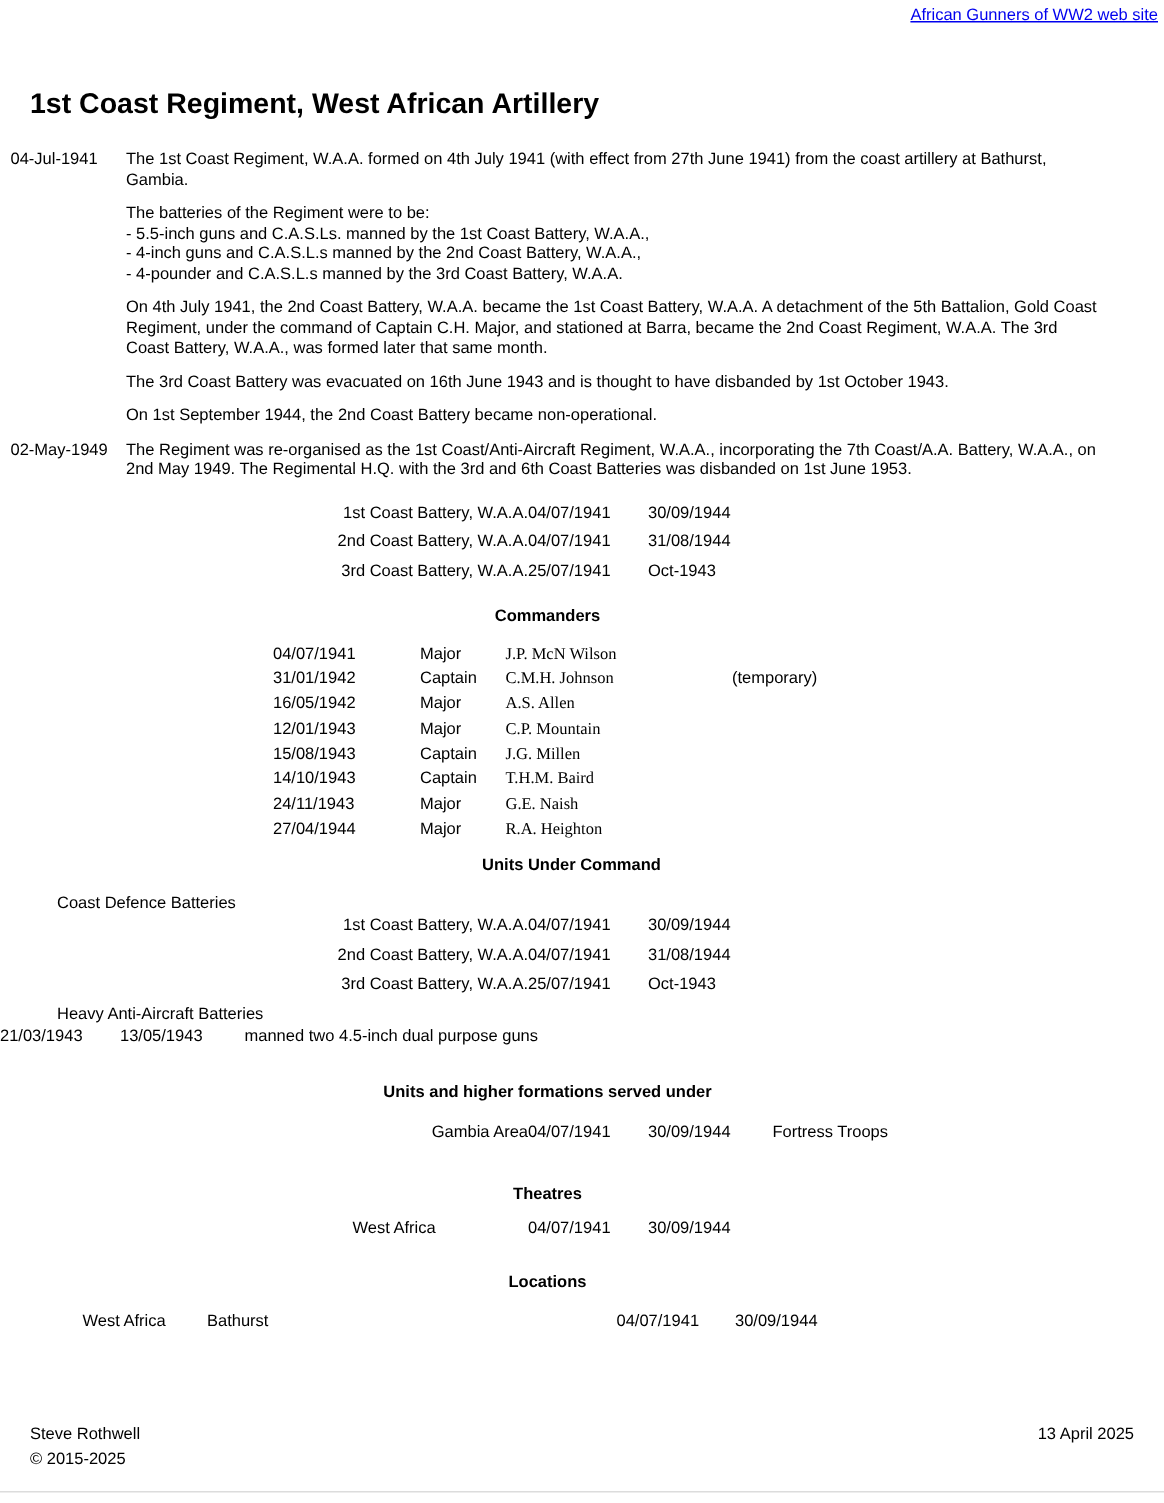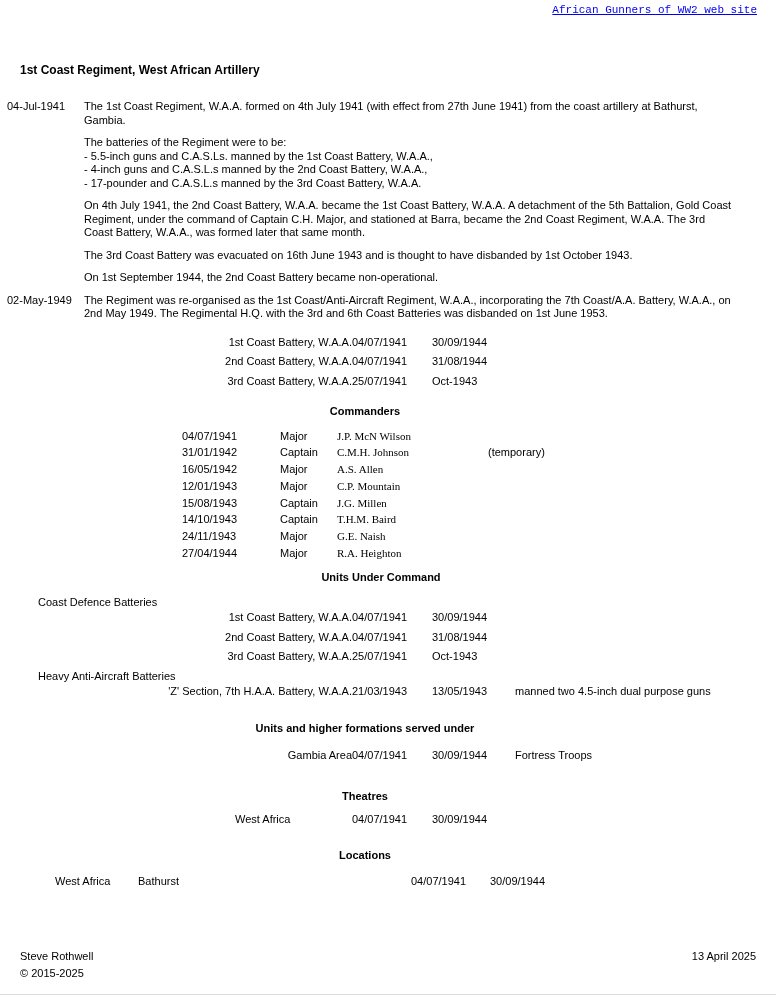--- a/index.html
+++ b/index.html
@@ -9,31 +9,30 @@
     height: 1002px;
     background: #ffffff;
     color: #000000;
     font-family: "Liberation Sans", "DejaVu Sans", sans-serif;
     font-size: 11px;
     overflow: hidden;
   }
   .site-link-row {
     position: absolute;
     top: 4px;
-    right: 19px;
-    font-family: Liberation Mono, monospace;
+    right: 4px;
   }
   .site-link {
     color: #0000ee;
     text-decoration: underline;
     cursor: pointer;
   }
   .page-title {
     padding: 61px 0 0 20px;
-    font-size: 12px;
+    font-size: 19px;
     font-weight: bold;
     line-height: 18px;
   }
   .history { margin-top: 21px; }
   .history-entry { display: flex; margin-bottom: 9px; }
   .h-date {
     width: 77px;
     padding-left: 7px;
     flex: 0 0 auto;
     line-height: 13.5px;
@@ -121,21 +120,21 @@
   <div class="history">
 
     <div class="history-entry">
       <div class="h-date">04-Jul-1941</div>
       <div class="h-text">
         <p>The 1st Coast Regiment, W.A.A. formed on 4th July 1941 (with effect from 27th June 1941) from the coast artillery at Bathurst, Gambia.</p>
         <p>
           <span class="battery-line">The batteries of the Regiment were to be:</span><br>
           <span class="battery-line">- 5.5-inch guns and C.A.S.Ls. manned by the 1st Coast Battery, W.A.A.,</span><br>
           <span class="battery-line">- 4-inch guns and C.A.S.L.s manned by the 2nd Coast Battery, W.A.A.,</span><br>
-          <span class="battery-line">- 17-pounder and C.A.S.L.s manned by the 3rd Coast Battery, W.A.A.</span>
+          <span class="battery-line">- 4-pounder and C.A.S.L.s manned by the 3rd Coast Battery, W.A.A.</span>
         </p>
         <p>On 4th July 1941, the 2nd Coast Battery, W.A.A. became the 1st Coast Battery, W.A.A.  A detachment of the 5th Battalion, Gold Coast Regiment, under the command of Captain C.H. Major, and stationed at Barra, became the 2nd Coast Regiment, W.A.A.  The 3rd Coast Battery, W.A.A.,  was formed later that same month.</p>
         <p>The 3rd Coast Battery was evacuated on 16th June 1943 and is thought to have disbanded by 1st October 1943.</p>
         <p>On 1st September 1944, the 2nd Coast Battery became non-operational.</p>
       </div>
     </div>
 
     <div class="history-entry">
       <div class="h-date">02-May-1949</div>
       <div class="h-text">
@@ -231,21 +230,20 @@
       <div class="u-c4"></div>
     </div>
     <div class="u-row">
       <div class="u-c1">3rd Coast Battery, W.A.A.</div>
       <div class="u-c2">25/07/1941</div>
       <div class="u-c3">Oct-1943</div>
       <div class="u-c4"></div>
     </div>
     <div class="group-label">Heavy Anti-Aircraft Batteries</div>
     <div class="u-row">
-      <div class="u-c1">'Z' Section, 7th H.A.A. Battery, W.A.A.</div>
       <div class="u-c2">21/03/1943</div>
       <div class="u-c3">13/05/1943</div>
       <div class="u-c4">manned two 4.5-inch dual purpose guns</div>
     </div>
   </div>
 
   <div class="section s-higher">
     <div class="section-heading">Units and higher formations served under</div>
     <div class="u-row">
       <div class="u-c1">Gambia Area</div>

